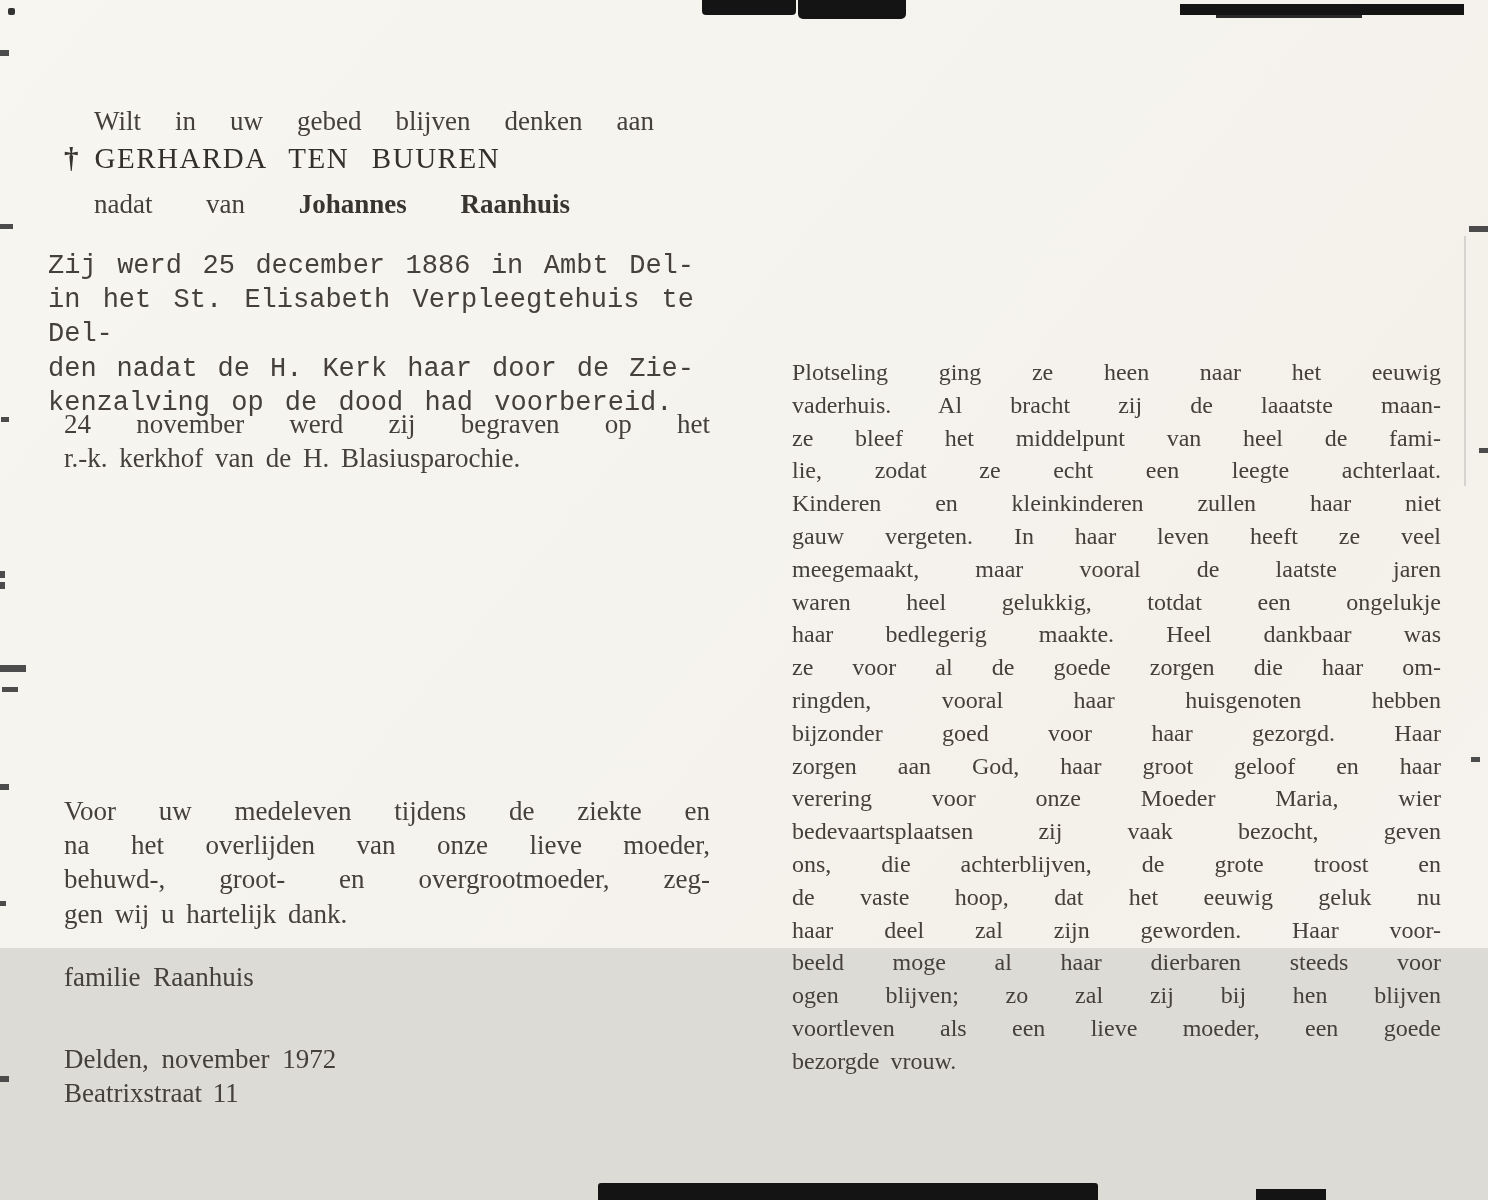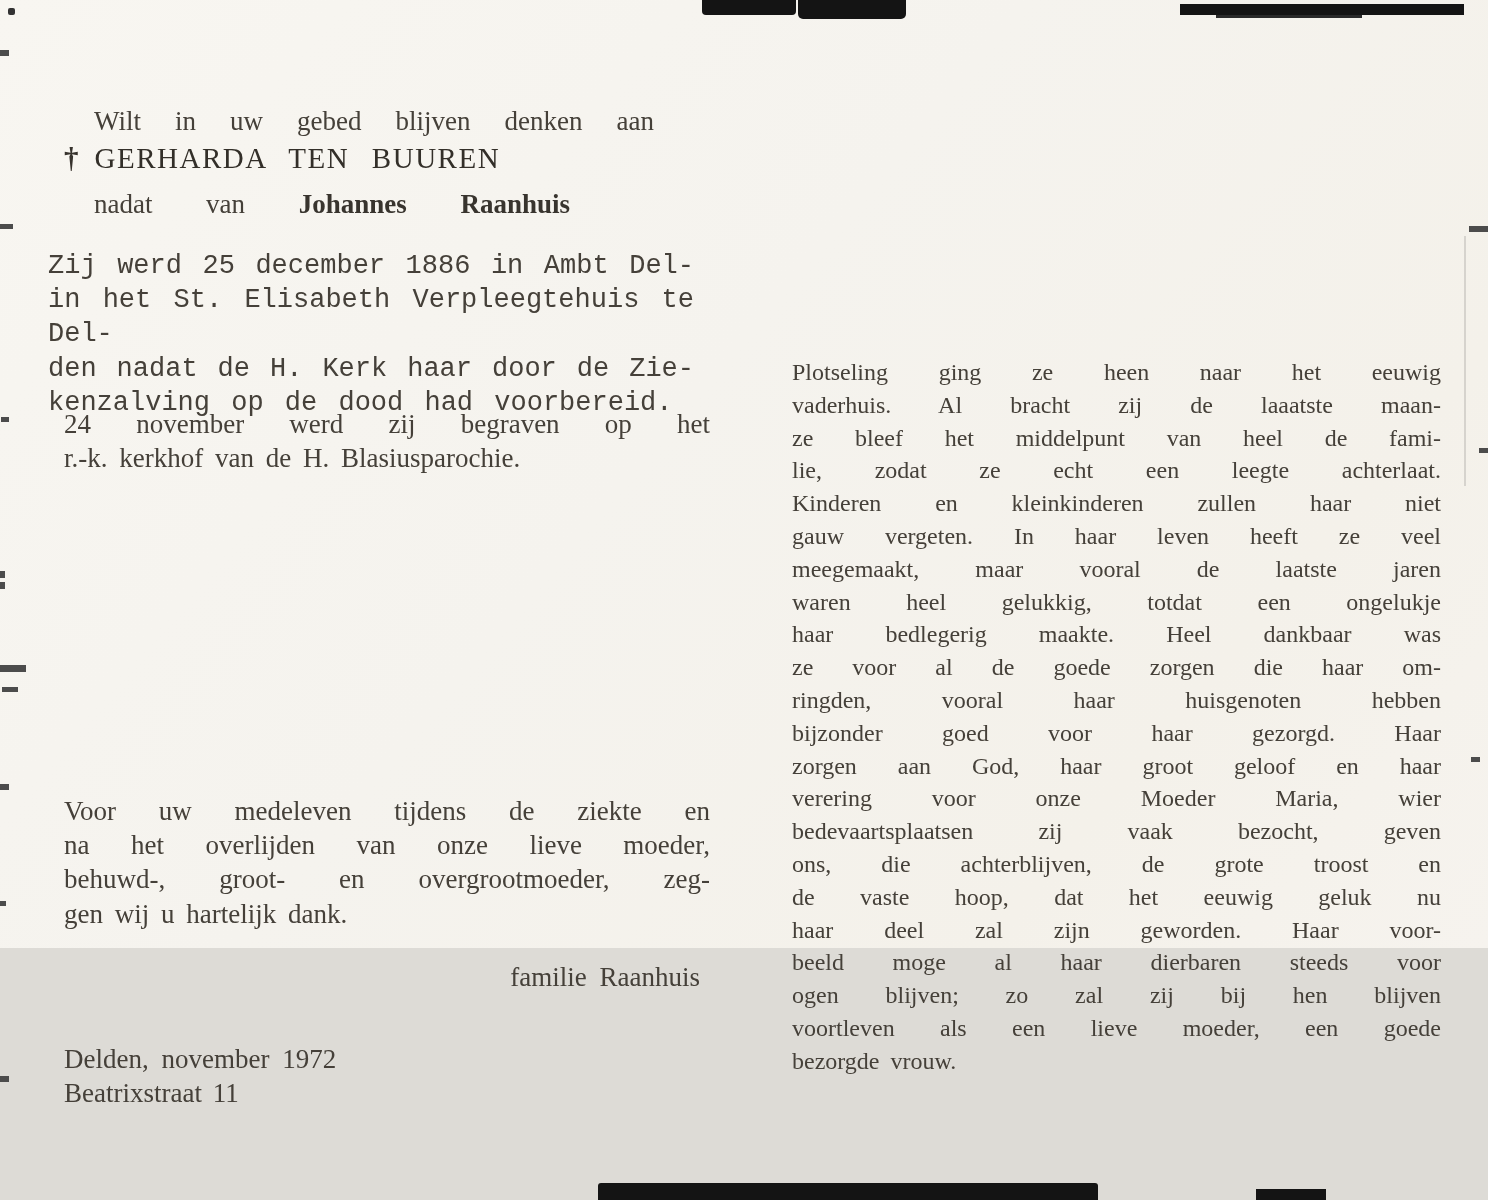--- a/index.html
+++ b/index.html
@@ -20,21 +20,21 @@
   .left-size { font-size:27px; line-height:34.2px; }
   .intro { left:94px; top:104px; width:560px; }
   .name-row { left:64px; top:142px; display:flex; align-items:baseline; }
   .cross { font-size:29px; font-weight:700; color:#37332d; margin-right:16px; }
   .name { font-size:29px; font-weight:400; color:#332f29; letter-spacing:1.5px; word-spacing:14px; }
   .subtitle { left:94px; top:188px; width:476px; font-size:27px; line-height:32px; }
   .subtitle .sub-name { font-weight:700; color:#38342e;margin-top:38px; }
   .para1 { left:48px; top:249px; width:646px;font-family:Liberation Mono, monospace; }
   .para2 { left:64px; top:407px; width:646px; }
   .thanks { left:64px; top:786px; width:646px;margin-top:8px; }
-  .signature { left:64px; top:962px; width:640px; font-size:27px; text-align:right; padding-right:4px; word-spacing:6px; }
+  .signature { left:64px; top:962px; width:640px; font-size:27px; text-align:left; padding-right:4px; word-spacing:6px; }
   .place-date { left:64px; top:1044px; font-size:27px; word-spacing:6px; }
   .address { left:64px; top:1078px; font-size:27px; word-spacing:4px; }
   .right-body { left:792px; top:356px; width:649px; font-size:24px; line-height:32.8px; }
   
   .art { position:absolute; background:#141414; }
   .art.gray { background:#4c4c4c; }
   .art.faint { background:rgba(80,80,80,0.18); }
 </style>
 </head>
 <body>

